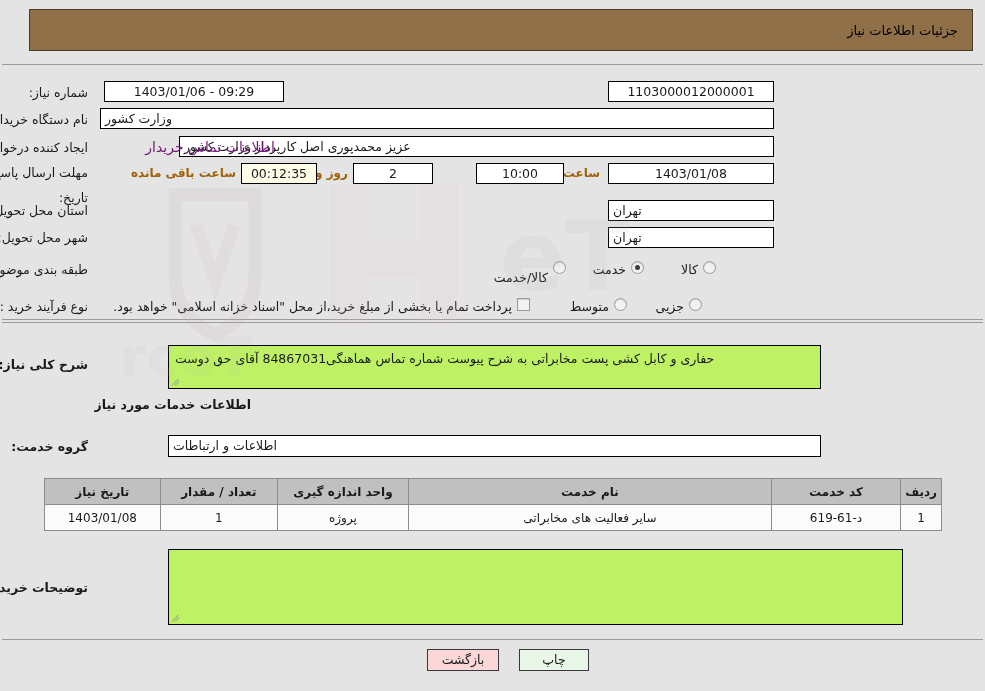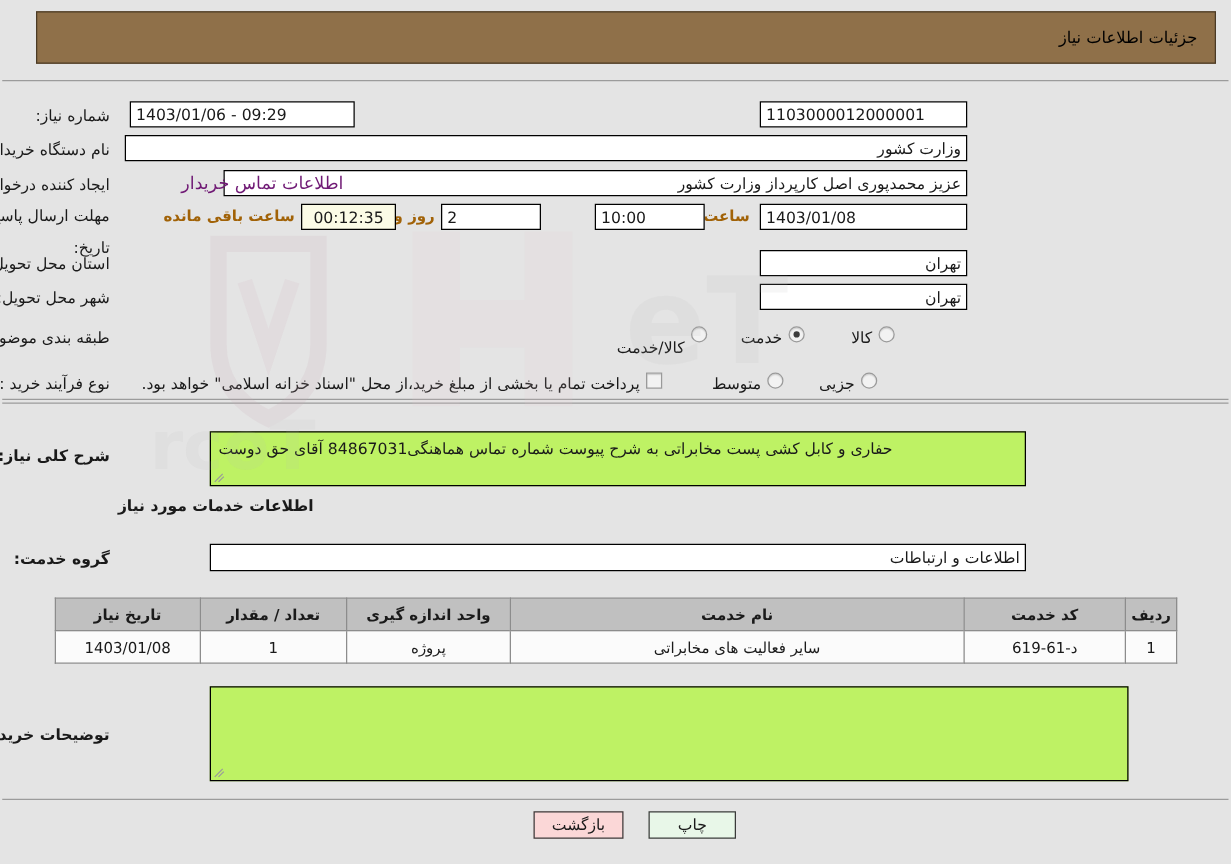--- a/index.html
+++ b/index.html
@@ -73,22 +73,22 @@
     font-size: 12.5px;
     color: #1a1a1a;
     line-height: 19px;
     height: 21px;
     padding: 0 4px;
     white-space: nowrap;
     overflow: hidden;
     z-index: 3;
     font-family: "DejaVu Sans", "Liberation Sans", sans-serif;
   }
-  .fld.center { text-align: left; }
-  .fld.right  { text-align: right; }
+  .fld.center { text-align: center; }
+  .fld.right  { text-align: left; }
   .fld.timer  { background: #fbfbe6; text-align: center; }
 
   .link {
     position: absolute;
     color: #701a75;
     font-size: 14px;
     white-space: nowrap;
     z-index: 4;
     cursor: pointer;
   }

